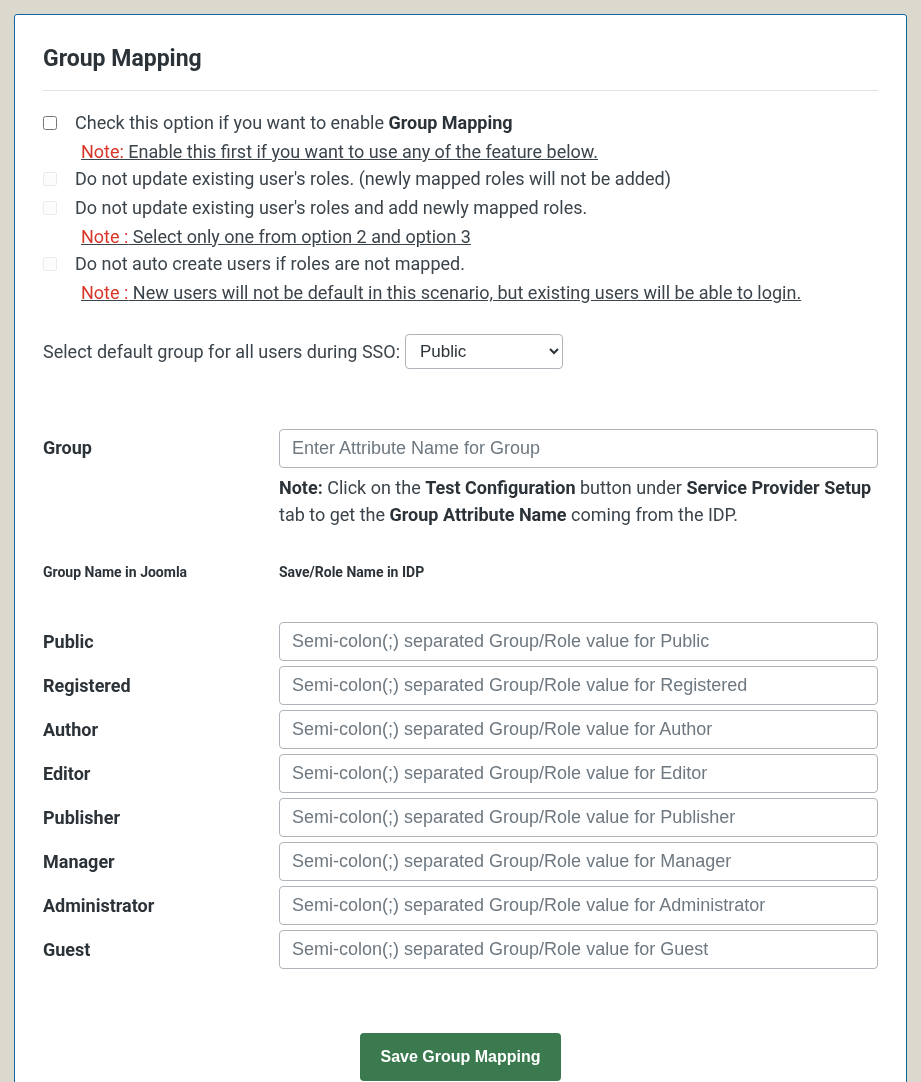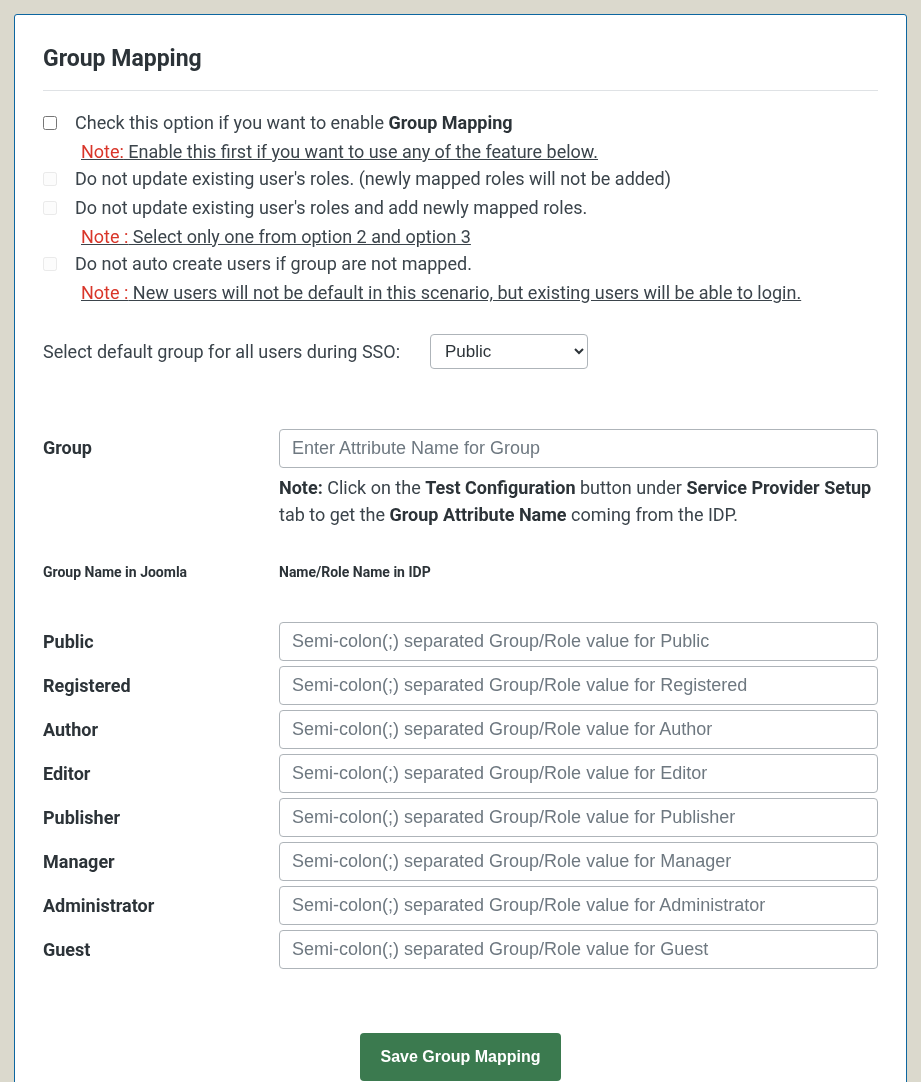--- a/index.html
+++ b/index.html
@@ -51,21 +51,21 @@
     font-size: 18px;
     line-height: 27px;
     color: #3b444b;
     text-decoration: underline;
   }
   .note .red { color: #d9362a; }
   .sel-row {
     margin-top: 28px;
     display: flex;
     align-items: center;
-    gap: 30px;
+    gap: 5px;
     font-size: 18px;
     color: #3b444b;
   }
   select.sel {
     font-size: 17px;
     padding: 6px 30px 6px 10px;
     border: 1px solid #aeb4b9;
     border-radius: 4px;
     background: #fff;
     color: #2c3338;
@@ -146,21 +146,21 @@
         <input type="checkbox" disabled="" style="">
         <div class="txt"><span>Do not update existing user's roles. (newly mapped roles will not be added)</span></div>
       </li>
       <li class="opt">
         <input type="checkbox" disabled="" style="">
         <div class="txt"><span>Do not update existing user's roles and add newly mapped roles.</span></div>
       </li>
       <li class="note"><span class="red">Note :</span><span> Select only one from option 2 and option 3</span></li>
       <li class="opt">
         <input type="checkbox" disabled="" style="">
-        <div class="txt"><span>Do not auto create users if group are not mapped.</span></div>
+        <div class="txt"><span>Do not auto create users if roles are not mapped.</span></div>
       </li>
       <li class="note"><span class="red">Note :</span><span> New users will not be default in this scenario, but existing users will be able to login.</span></li>
     </ul>
 
   <div class="sel-row">
     <span>Select default group for all users during SSO:</span>
     <select class="sel">
       <option>Public</option>
     </select>
   </div>
@@ -172,21 +172,21 @@
       <div class="fld">
         <input type="text" placeholder="Enter Attribute Name for Group" style="">
         <div class="help">
           <b>Note:</b><span> Click on the </span><b>Test Configuration</b><span> button under </span><b>Service Provider Setup</b><span> tab to get the </span><b>Group Attribute Name</b><span> coming from the IDP.</span>
         </div>
       </div>
     </div>
 
     <div class="hdr-row">
       <div class="lab">Group Name in Joomla</div>
-      <div class="fldhdr">Name/Role Name in IDP</div>
+      <div class="fldhdr">Save/Role Name in IDP</div>
     </div>
 
     <div class="grp-rows" id="grp-rows">
         <div class="row">
           <div class="lab">Public</div>
           <div class="fld"><input type="text" placeholder="Semi-colon(;) separated Group/Role value for Public" style=""></div>
         </div>
         <div class="row">
           <div class="lab">Registered</div>
           <div class="fld"><input type="text" placeholder="Semi-colon(;) separated Group/Role value for Registered" style=""></div>

